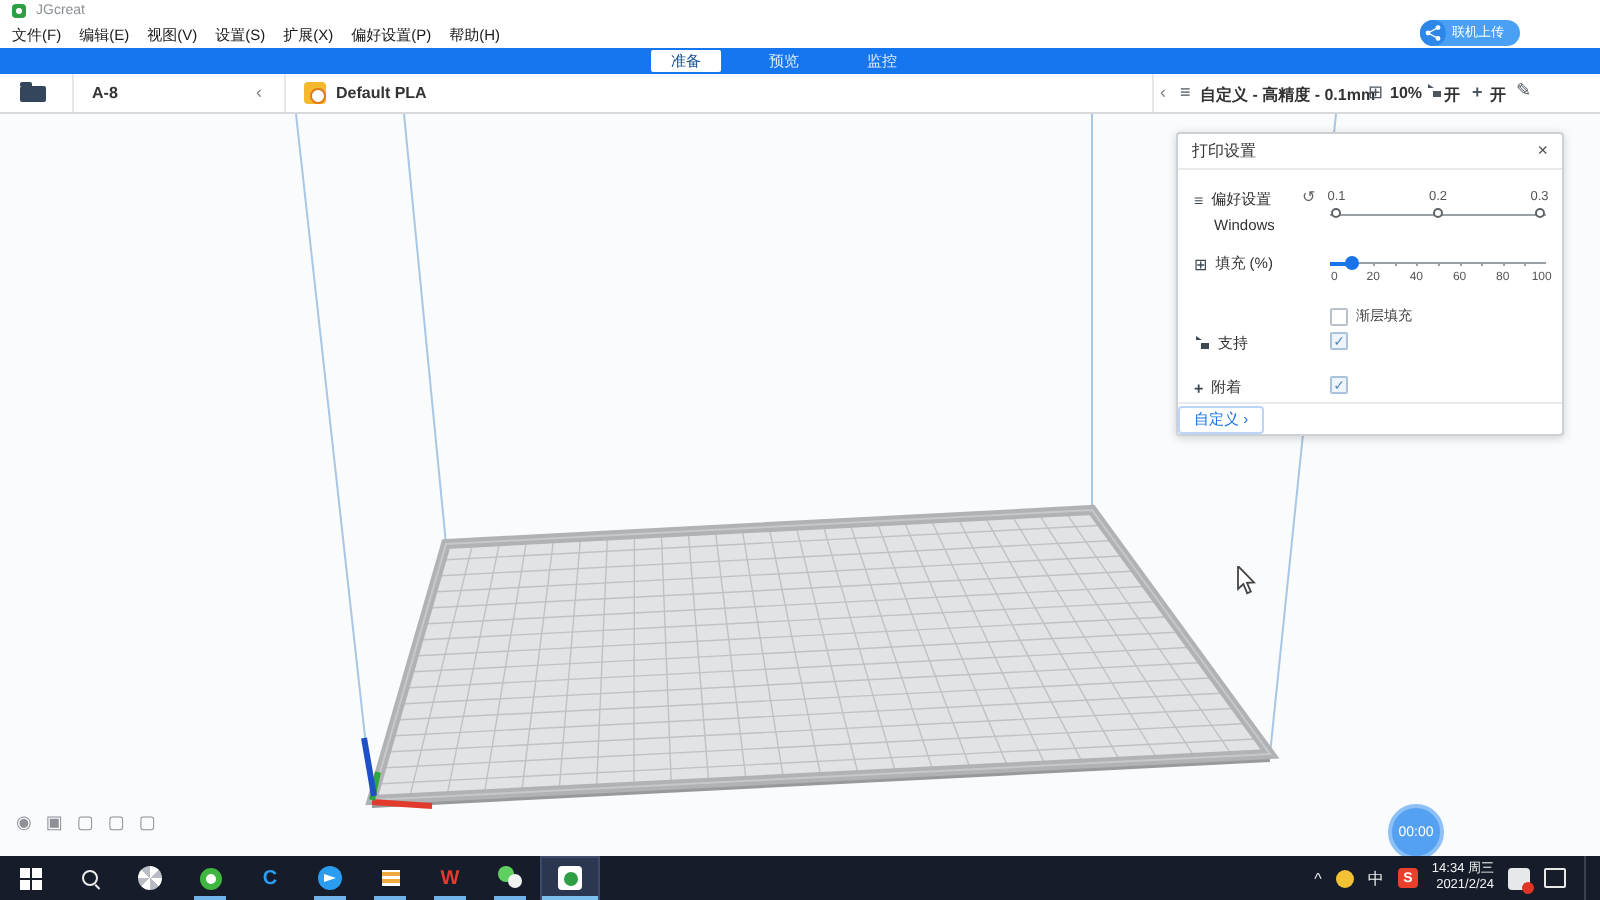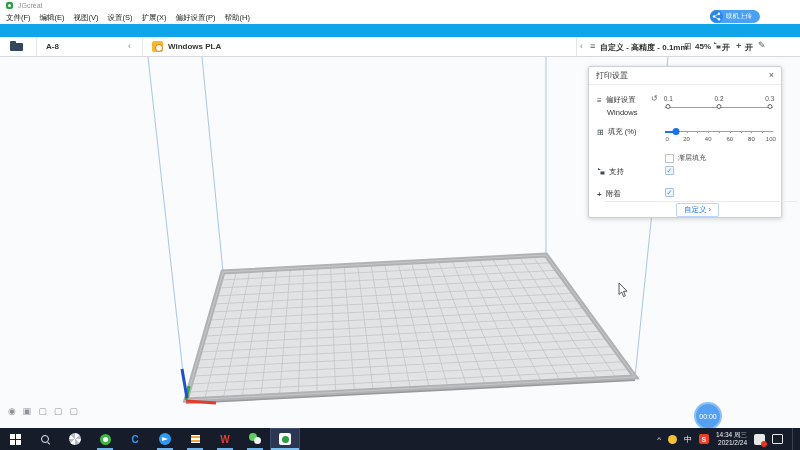--- a/index.html
+++ b/index.html
@@ -68,21 +68,21 @@
   .stop { position:absolute; top:1px; width:5px; height:5px; border:1.2px solid #5f6368; border-radius:50%; background:#fff; transform:translateX(-50%); }
   .fill-line { position:absolute; left:0; top:4px; height:1.5px; background:#1a73e8; }
   .handle { position:absolute; top:1px; width:7px; height:7px; border-radius:50%; background:#1a73e8; transform:translateX(-50%); }
   .minor-ticks { position:absolute; left:0; right:0; top:3.5px; height:2px;
      background:repeating-linear-gradient(90deg,#9aa0a6 0 1px,transparent 1px 10.8px); }
   .profile-name { position:absolute; left:18px; top:13px; font-size:7.5px; color:#333; }
   .checkbox { width:9px; height:9px; border:1px solid #b9c2cb; border-radius:1px; background:#fff; display:inline-flex; align-items:center; justify-content:center; font-size:7px; color:#5b87b5; cursor:pointer; }
   .checkbox.checked { background:#eef4fb; border-color:#a9c3dd; }
   .gradual { position:absolute; left:76px; top:26px; display:flex; align-items:center; gap:4px; font-size:7px; color:#444; }
   .cb-solo { position:absolute; left:76px; top:-1px; }
-  .panel-foot { position:absolute; left:16px; top:134px; width:192px; height:17px; border-top:1px solid #e8eaec; display:flex; align-items:center; justify-content:center; padding-right:7px; }
+  .panel-foot { position:absolute; left:0; top:134px; width:192px; height:17px; border-top:1px solid #e8eaec; display:flex; align-items:center; justify-content:flex-start; padding-right:7px; }
   .custom-btn { font-size:7.5px; color:#1a73e8; background:#fff; border:1px solid #bcd4f6; border-radius:2px; padding:1px 7px; cursor:pointer; }
 
   
   .taskbar { position:absolute; left:0; top:428px; width:800px; height:22px; background:#161c2a; display:flex; align-items:center; z-index:10; }
   .tb-slot { position:relative; width:30px; height:22px; display:flex; align-items:center; justify-content:center; cursor:pointer; }
   .tb-slot.active { background:#2b3650; box-shadow:inset 0 0 0 1px #3d4a6a; }
   .run-ind { position:absolute; bottom:0; left:7px; width:16px; height:2px; background:#6fb3e8; }
   .tb-slot.active .run-ind { left:1px; width:28px; background:#7cc0f0; }
   .win-logo { width:11px; height:11px; display:grid; grid-template-columns:5px 5px; grid-template-rows:5px 5px; gap:1px; }
   .win-logo div { background:#fdfdfd; }
@@ -125,20 +125,27 @@
   <div class="menubar">
     <span class="menu-item">文件(F)</span>
     <span class="menu-item">编辑(E)</span>
     <span class="menu-item">视图(V)</span>
     <span class="menu-item">设置(S)</span>
     <span class="menu-item">扩展(X)</span>
     <span class="menu-item">偏好设置(P)</span>
     <span class="menu-item">帮助(H)</span>
   </div>
 
+  <div class="bluebar">
+    <div class="stage-tabs">
+      <span class="stage-tab active">准备</span>
+      <span class="stage-tab">预览</span>
+      <span class="stage-tab">监控</span>
+    </div>
+  </div>
 
   <button class="upload-btn">
     <span class="upload-ic">
       <svg width="9" height="9" viewBox="0 0 9 9">
           <circle cx="2" cy="4.5" r="1.2" fill="#fff"></circle>
           <circle cx="7" cy="1.8" r="1.2" fill="#fff"></circle>
           <circle cx="7" cy="7.2" r="1.2" fill="#fff"></circle>
           <path d="M2 4.5 L7 1.8 M2 4.5 L7 7.2" stroke="#fff" stroke-width="0.7"></path>
         </svg>
     </span>
@@ -147,27 +154,27 @@
 
   <div class="toolbar">
     <button class="folder-btn">
       <span class="folder-shape"></span>
     </button>
     <div class="tb-sep" style="left:36px"></div>
     <span class="tb-text" style="left:46px">A-8</span>
     <span class="tb-chev" style="left:128px">‹</span>
     <div class="tb-sep" style="left:142px"></div>
     <span class="mat-ic"></span>
-    <span class="tb-text" style="left:168px">Windows PLA</span>
+    <span class="tb-text" style="left:168px">Default PLA</span>
     <div class="tb-sep" style="left:576px"></div>
     <span class="tb-chev" style="left:580px">‹</span>
     <span class="tb-ic" style="left:590px">≡</span>
     <span class="tb-text" style="left:600px">自定义 - 高精度 - 0.1mm</span>
     <span class="tb-ic" style="left:684px">⊞</span>
-    <span class="tb-text" style="left:695px">45%</span>
+    <span class="tb-text" style="left:695px">10%</span>
     <span class="tb-ic" style="left:713px; font-size:8px">
       <svg width="8" height="8" viewBox="0 0 8 8">
           <path d="M1 7 L1 1 L4 3 L1 3" fill="#4d565e"></path>
           <rect x="3.5" y="4.5" width="4" height="3" fill="#4d565e"></rect>
         </svg>
     </span>
     <span class="tb-text" style="left:722px">开</span>
     <span class="tb-ic" style="left:736px; font-weight:bold">+</span>
     <span class="tb-text" style="left:745px">开</span>
     <button class="pencil-btn">✎</button>

